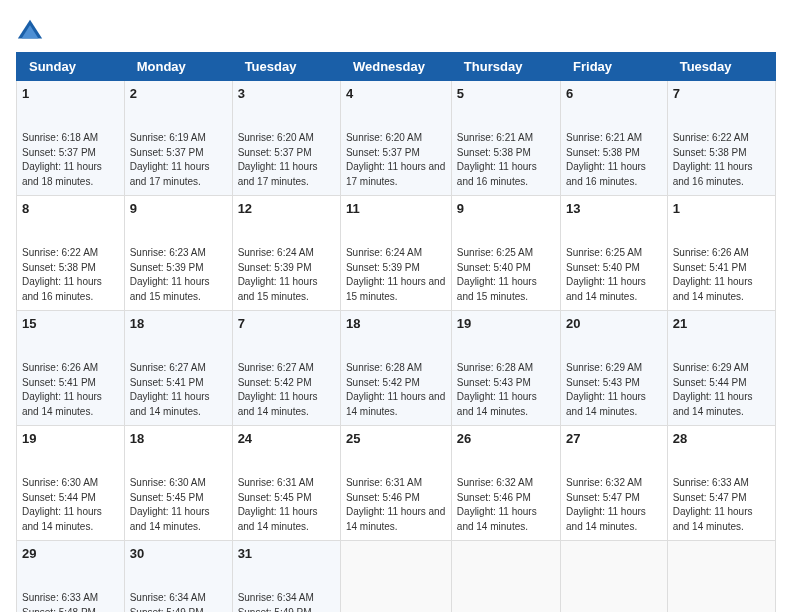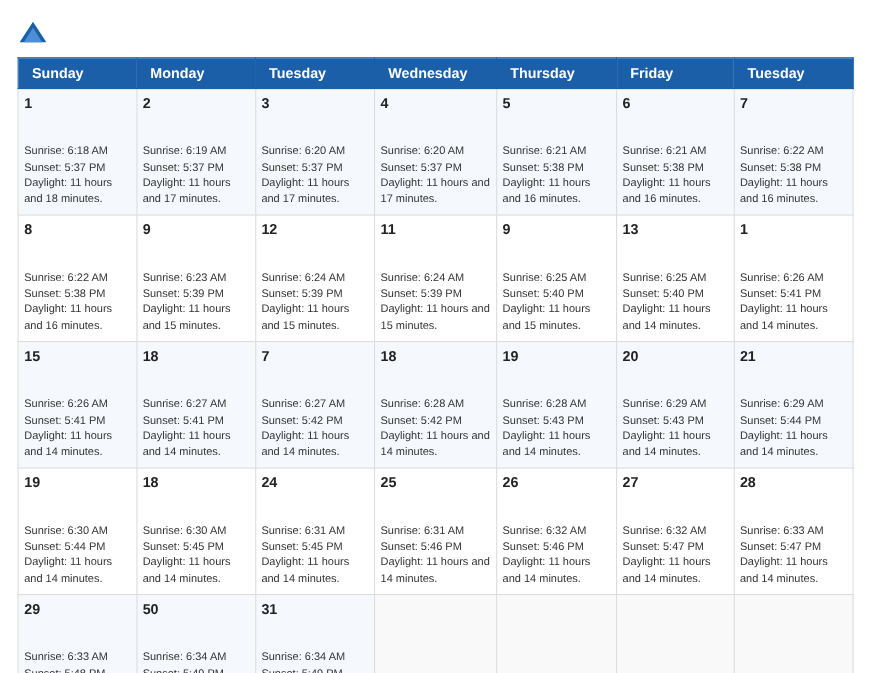--- a/index.html
+++ b/index.html
@@ -359,21 +359,21 @@
       <tr>
         <td>
         <span class="day-num">29</span>
         <div class="day-info">
           Sunrise: 6:33 AM<br>
           Sunset: 5:48 PM<br>
           Daylight: 11 hours and 14 minutes.
         </div>
       </td>
         <td>
-        <span class="day-num">50</span>
+        <span class="day-num">30</span>
         <div class="day-info">
           Sunrise: 6:34 AM<br>
           Sunset: 5:49 PM<br>
           Daylight: 11 hours and 15 minutes.
         </div>
       </td>
         <td>
         <span class="day-num">31</span>
         <div class="day-info">
           Sunrise: 6:34 AM<br>

